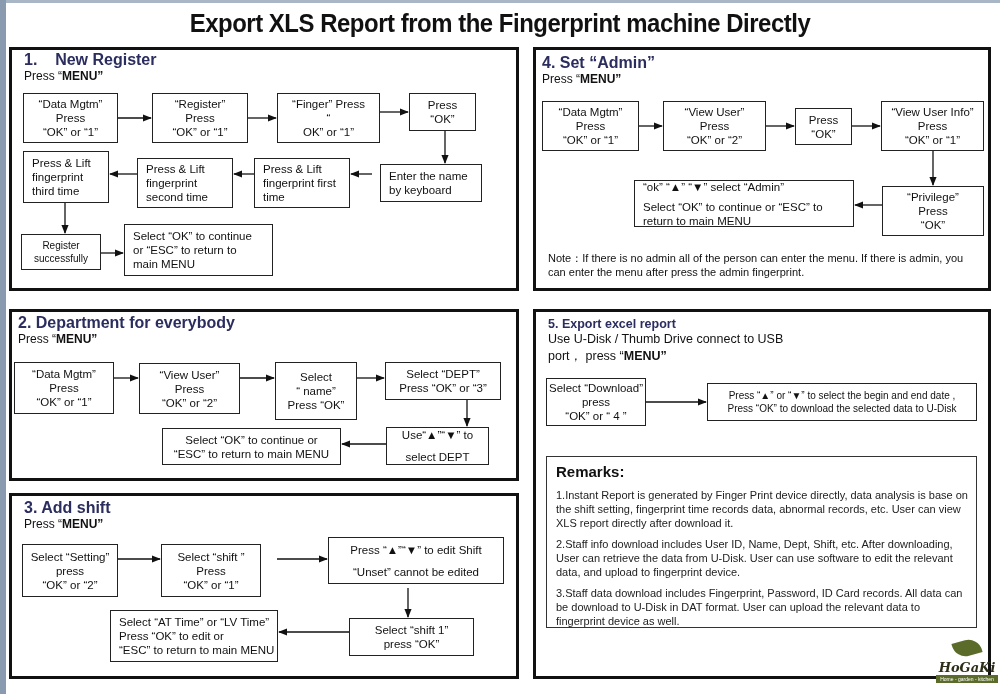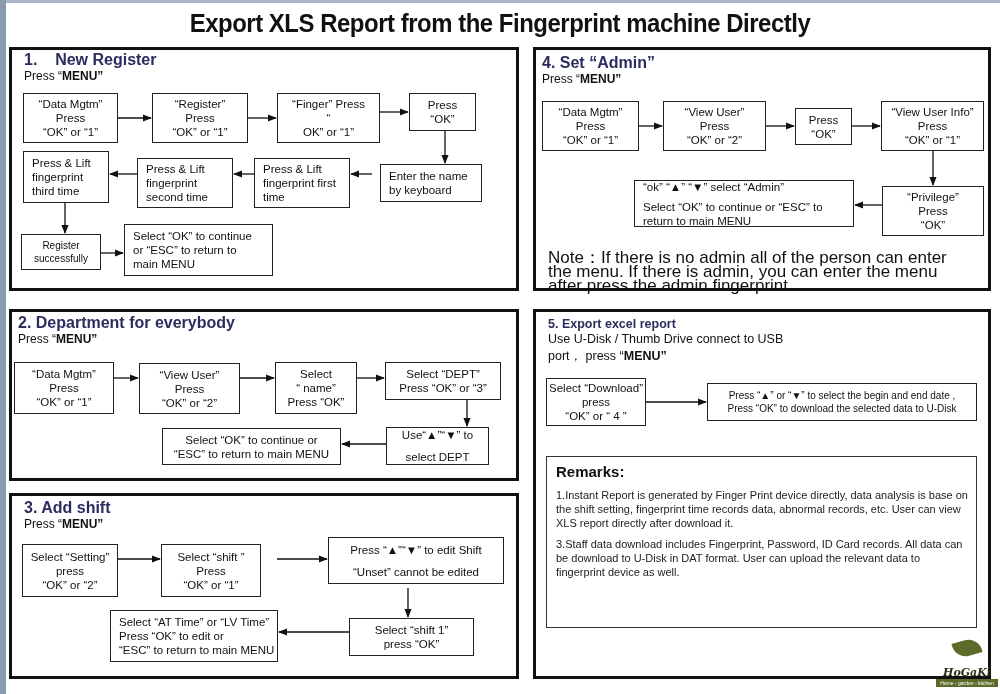--- a/index.html
+++ b/index.html
@@ -23,30 +23,30 @@
   .box {
     position: absolute; border: 1.5px solid #222; background: #fff; box-sizing: border-box;
     font-size: 11.5px; line-height: 14px; color: #111;
     display: flex; flex-direction: column; justify-content: center; align-items: center; text-align: center;
   }
   .box.left { align-items: flex-start; text-align: left; padding-left: 8px; }
   .box .ln { display: block; white-space: nowrap; }
   .box.small { font-size: 10px; line-height: 13px; }
   .box.gap .ln + .ln { margin-top: 2px; }
   svg.arrows { position: absolute; left: 0; top: 0; width: 1000px; height: 694px; pointer-events: none; }
-  .note { position: absolute; font-size: 17px; line-height: 14px; color: #111; }
+  .note { position: absolute; font-size: 11px; line-height: 14px; color: #111; }
   .remarks {
     position: absolute; border: 1.5px solid #333; box-sizing: border-box; background: #fff;
     padding: 6px 8px 16px 9px;
   }
   .remarks h3 { margin: 0 0 8px 0; font-size: 15px; font-weight: bold; color: #111; }
   .remarks p { margin: 0 0 7px 0; font-size: 11px; line-height: 14px; color: #222; }
   .logo { position: absolute; left: 936px; top: 640px; width: 62px; height: 52px; text-align: center; }
   .logo .leaf { width: 28px; height: 16px; margin: 0 auto; background: #5b6b2a; border-radius: 0 14px 0 14px; transform: rotate(-15deg); }
-  .logo .brand { font-family: "DejaVu Serif", serif; font-style: italic; font-weight: bold; font-size: 11px; color: #2d2d18; margin-top: 10px; }
+  .logo .brand { font-family: "DejaVu Serif", serif; font-style: italic; font-weight: bold; font-size: 13px; color: #2d2d18; margin-top: 4px; }
   .logo .tag { font-size: 5px; background: #5b6b2a; color: #fff; padding: 1px 2px; }
 </style>
 </head>
 <body>
 
 <div class="edge-top"></div>
 <div class="edge-left"></div>
 
 <div class="title">Export XLS Report from the Fingerprint machine Directly</div>
 
@@ -109,21 +109,21 @@
 <div class="box" style="left:14px;top:362px;width:100px;height:52px;">
   <span class="ln">“Data Mgtm”</span>
   <span class="ln">Press</span>
   <span class="ln">“OK” or “1”</span>
 </div>
 <div class="box" style="left:139px;top:363px;width:101px;height:51px;">
   <span class="ln">“View User”</span>
   <span class="ln">Press</span>
   <span class="ln">“OK” or “2”</span>
 </div>
-<div class="box" style="left:275px;top:362px;width:82px;height:52px;">
+<div class="box" style="left:275px;top:362px;width:82px;height:58px;">
   <span class="ln">Select</span>
   <span class="ln">“ name”</span>
   <span class="ln">Press “OK”</span>
 </div>
 <div class="box" style="left:385px;top:362px;width:116px;height:38px;">
   <span class="ln">Select “DEPT”</span>
   <span class="ln">Press “OK” or “3”</span>
 </div>
 <div class="box" style="left:386px;top:427px;width:103px;height:38px;gap:8px;">
   <span class="ln">Use“▲”“▼” to</span>
@@ -208,20 +208,21 @@
   <span class="ln">“OK” or “ 4 ”</span>
 </div>
 <div class="box small" style="left:707px;top:383px;width:270px;height:38px;">
   <span class="ln">Press “▲” or “▼” to select the begin and end date ,</span>
   <span class="ln">Press “OK” to download the selected data to U-Disk</span>
 </div>
 
 <div class="remarks" style="left:546px;top:456px;width:431px;height:172px;">
   <h3>Remarks:</h3>
   <p>1.Instant Report is generated by Finger Print device directly, data analysis is base on the shift setting, fingerprint time records data, abnormal records, etc. User can view XLS report directly after download it.</p>
+  <p>2.Staff info download includes User ID, Name, Dept, Shift, etc. After downloading, User can retrieve the data from U-Disk. User can use software to edit the relevant data, and upload to fingerprint device.</p>
   <p>3.Staff data download includes Fingerprint, Password, ID Card records. All data can be download to U-Disk in DAT format. User can upload the relevant data to fingerprint device as well.</p>
 </div>
 
 <div class="logo">
   <div class="leaf"></div>
   <div class="brand">HoGaKi</div>
   <div class="tag">Home - garden - kitchen</div>
 </div>
 
 <svg class="arrows" viewBox="0 0 1000 694">

